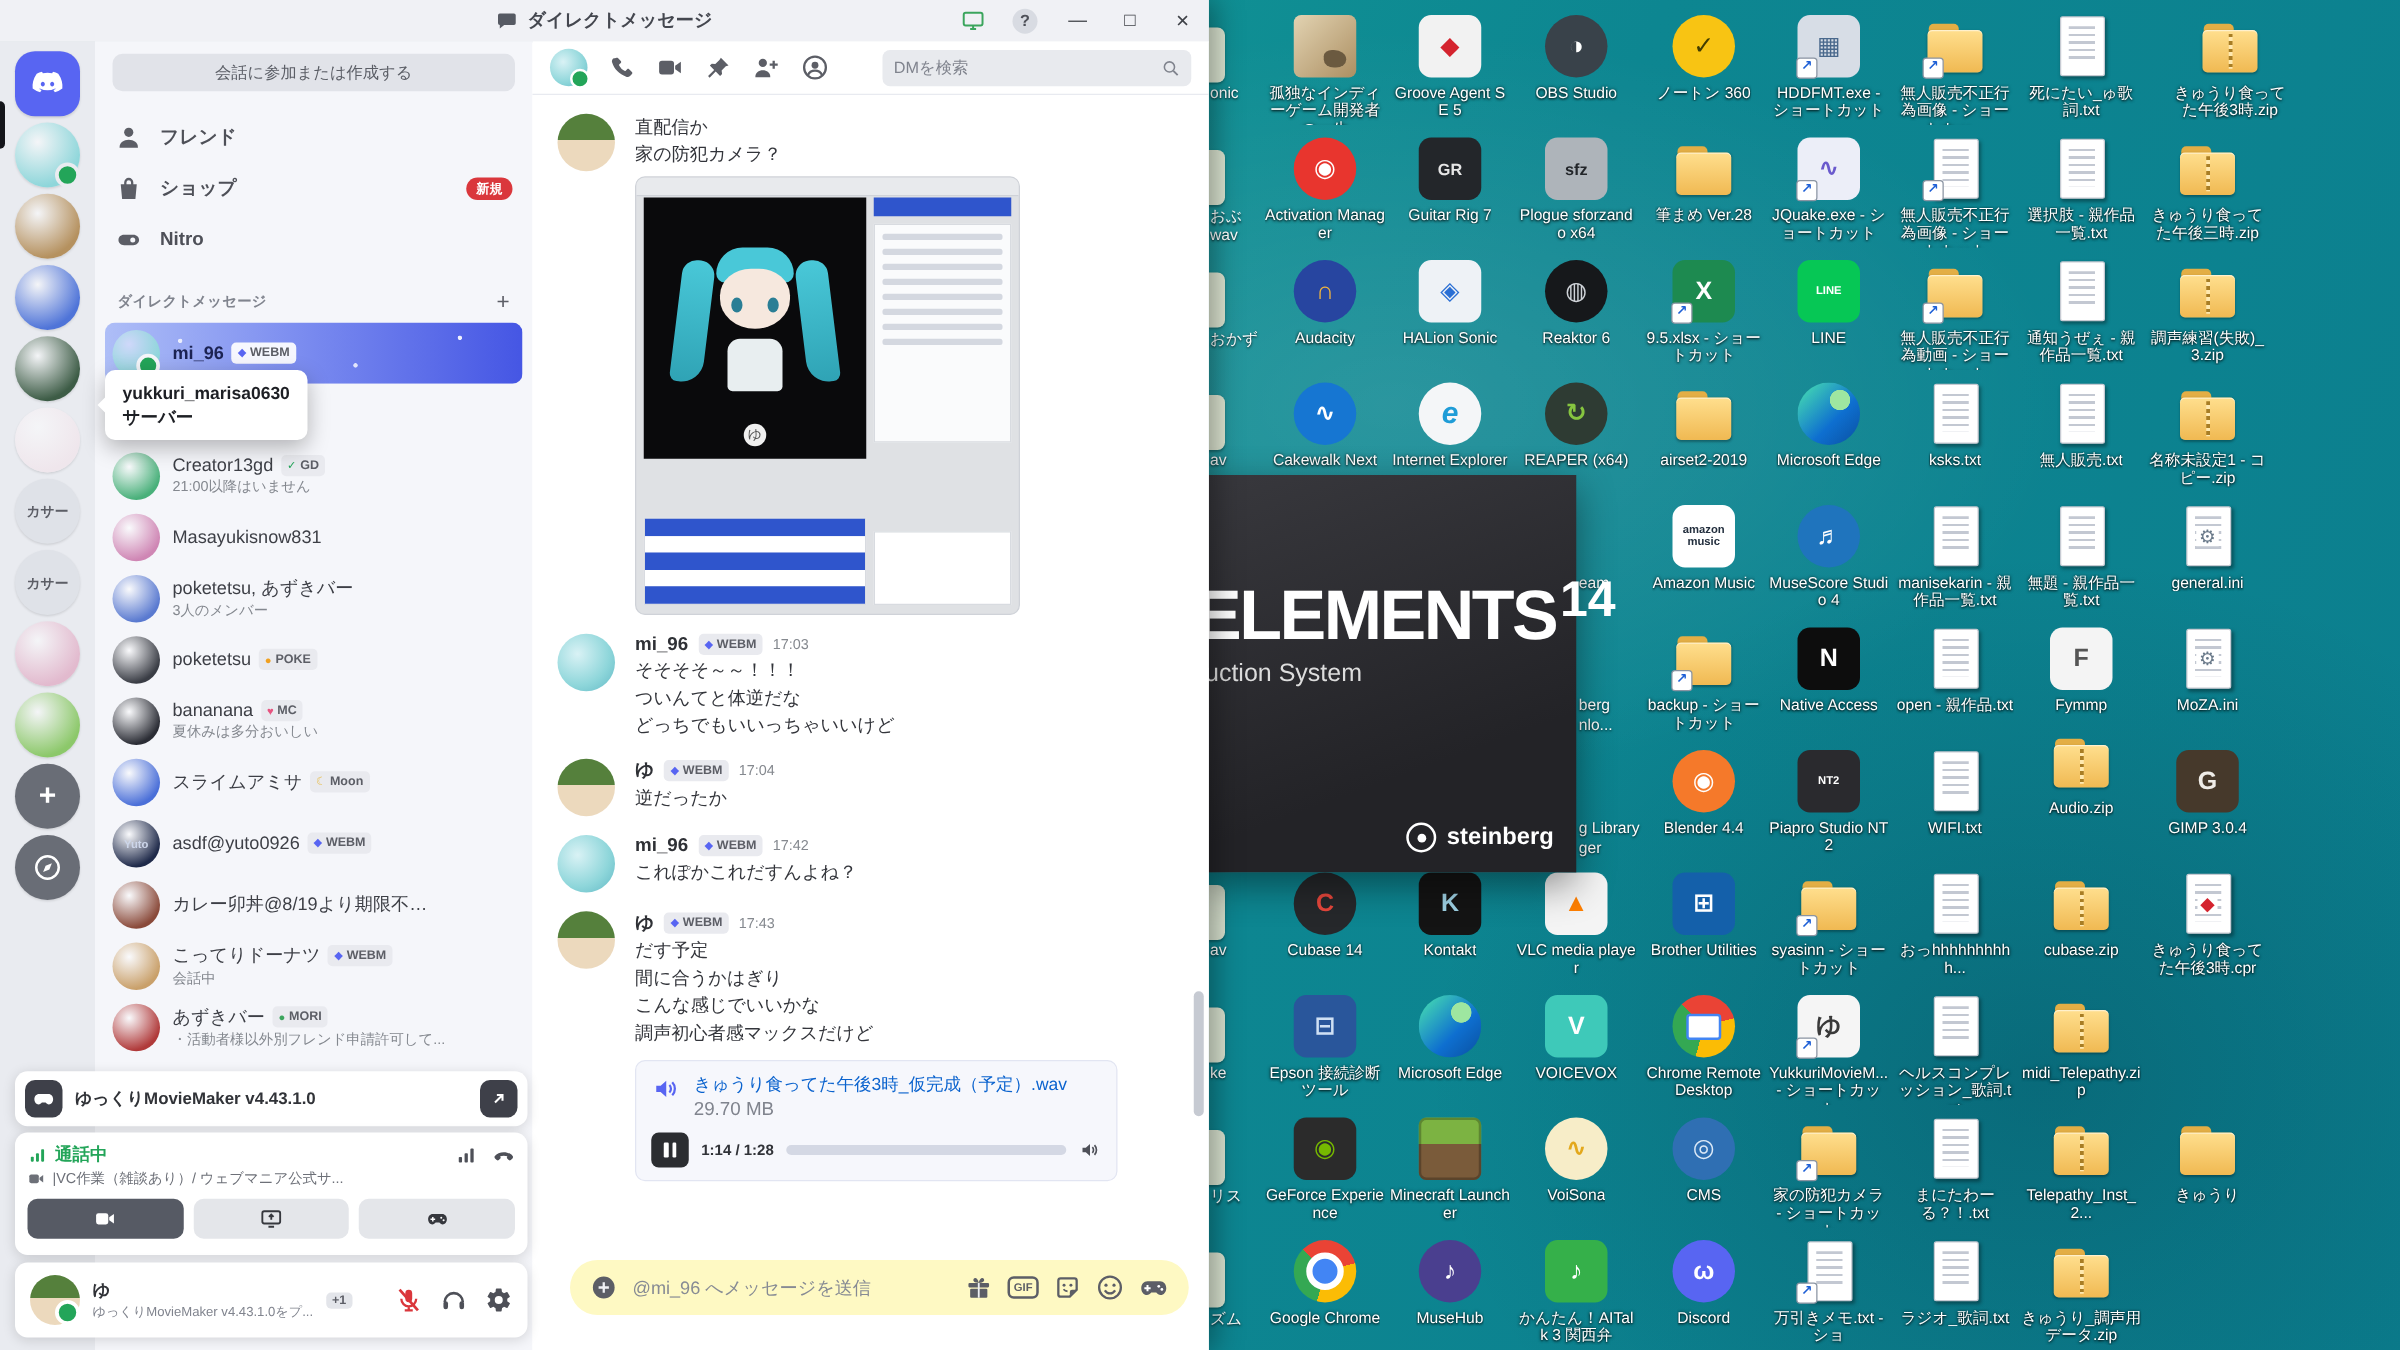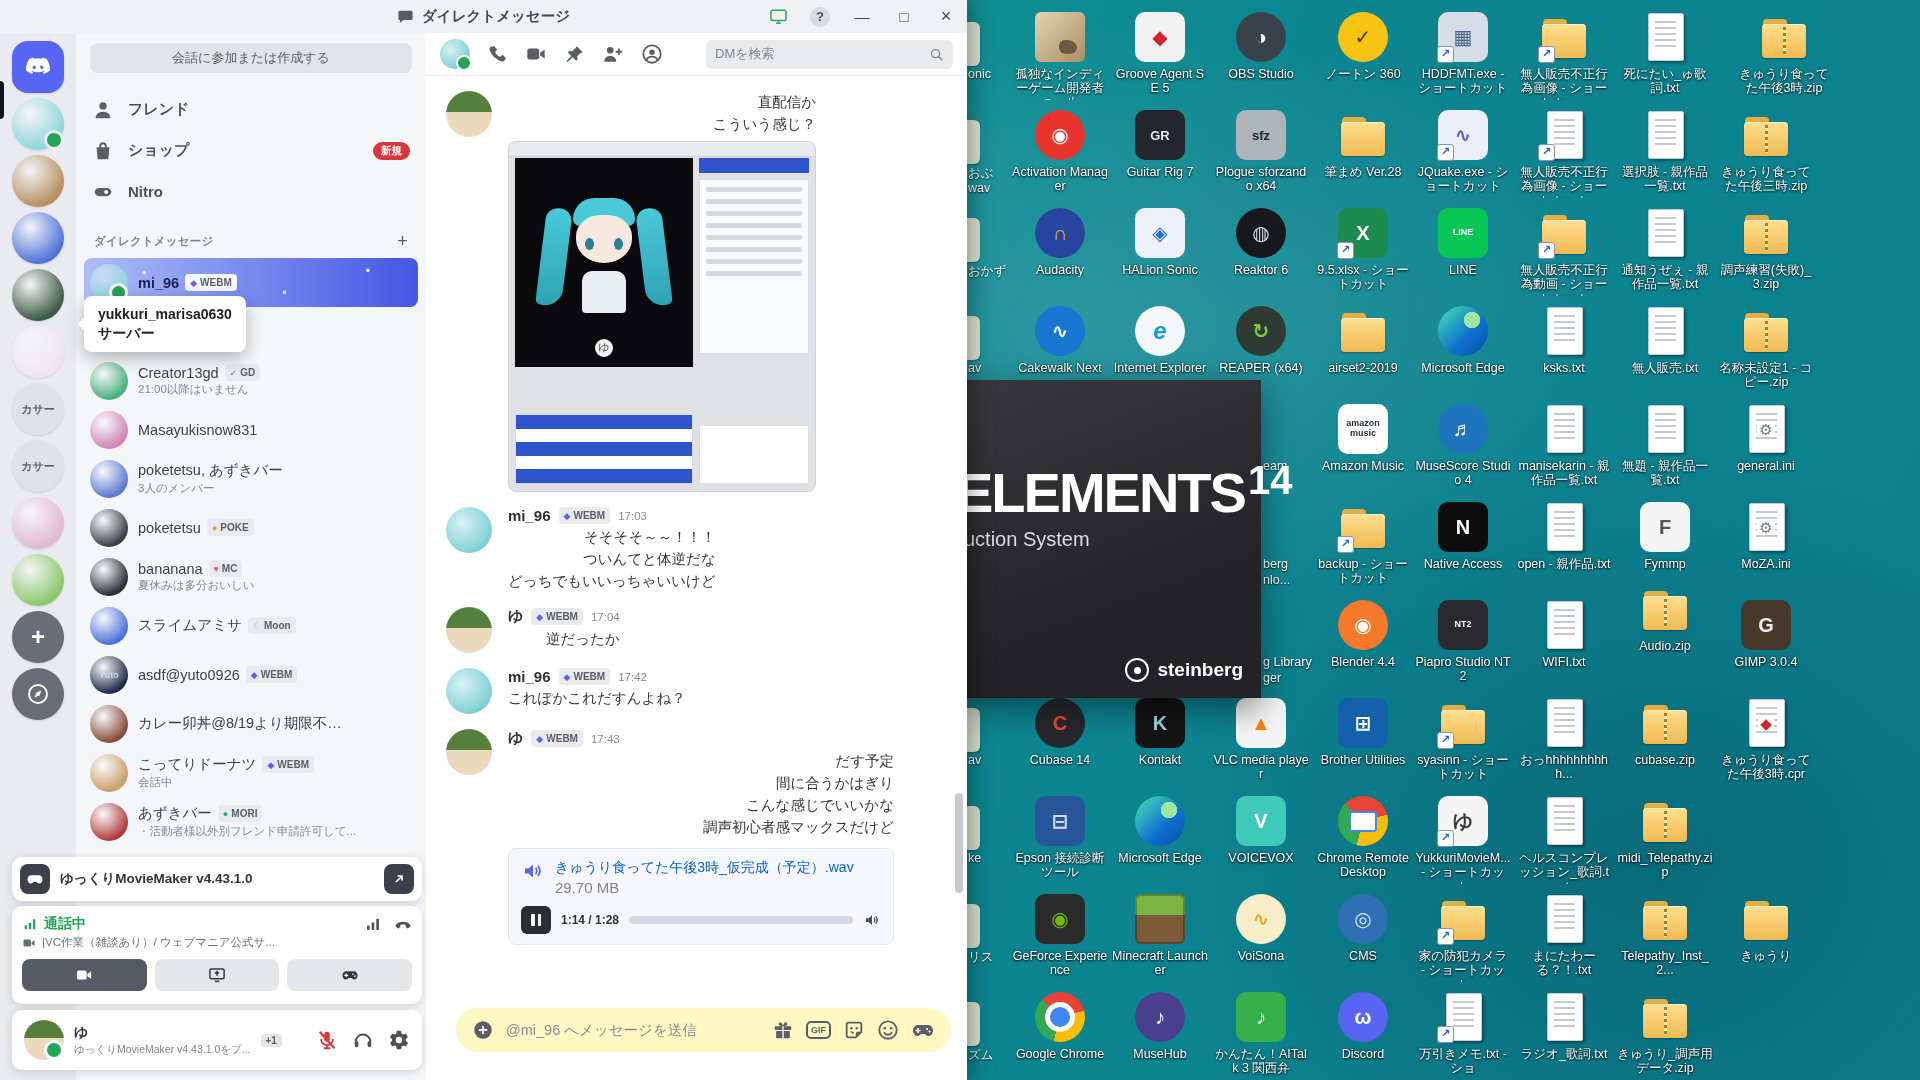--- a/index.html
+++ b/index.html
@@ -139,21 +139,21 @@
   .ch-search-ph{flex:1;font-size:13px;color:#80848e;}
   #messages{position:absolute;left:0;right:16px;top:43px;bottom:72px;overflow:hidden;padding-left:20px;}
   .msg{display:flex;gap:16px;margin-top:15px;}
   .mav{width:46px;height:46px;border-radius:50%;flex:0 0 auto;}
   .mav-mi{background:radial-gradient(circle at 35% 35%,#d9f2f5,#8ed6da 60%,#5fb7c4);}
   .mav-yu{background:linear-gradient(180deg,#55803c 0 46%,#ecd9bd 46%);}
   .mc{min-width:0;}
   .mh{display:flex;align-items:center;gap:8px;margin-bottom:2px;}
   .mh-name{font-size:15px;font-weight:700;color:#2f3136;}
   .mh-time{font-size:11.5px;color:#85898f;}
-  .mline{font-size:14.5px;color:#33353b;line-height:22px;text-align:right;}
+  .mline{font-size:14.5px;color:#33353b;line-height:22px;}
   
   .img-attach{position:relative;width:306px;height:349px;border-radius:8px;overflow:hidden;background:#dfe1e4;
       border:1px solid #cfd2d8;margin-top:6px;}
   .ia-titlebar{position:absolute;left:0;top:0;right:0;height:14px;background:#e8eaed;border-bottom:1px solid #cfd2d8;}
   .ia-bluebar{position:absolute;left:62%;top:16px;right:2%;height:15px;background:#2f55cc;}
   .ia-view{position:absolute;left:2%;top:16px;width:58%;height:60%;background:#0a0a0c;overflow:hidden;}
   .mk-tailL,.mk-tailR{position:absolute;top:24%;width:26px;height:98px;background:linear-gradient(180deg,#49c8d8,#2fa3b5);}
   .mk-tailL{left:50%;margin-left:-63px;transform:rotate(7deg);border-radius:12px 12px 18px 6px;}
   .mk-tailR{left:50%;margin-left:37px;transform:rotate(-7deg);border-radius:12px 12px 6px 18px;}
   .mk-bangs{position:absolute;left:50%;top:19%;width:62px;height:28px;margin-left:-31px;background:#49c8d8;border-radius:30px 30px 10px 10px;}
@@ -980,21 +980,21 @@
               </svg>
             </span>
         </span>
       </div>
 
       <div id="messages">
           <div class="msg">
             <span class="mav mav-yu"></span>
             <div class="mc">
               <div class="mline">直配信か</div>
-              <div class="mline">こういう感じ？</div>
+              <div class="mline">家の防犯カメラ？</div>
               <div class="img-attach">
     <div class="ia-titlebar"></div>
                 <div class="ia-bluebar"></div>
     <div class="ia-view">
       <div class="mk-tailL"></div>
                   <div class="mk-tailR"></div>
                   <div class="mk-bangs"></div>
       <div class="mk-head"></div>
                   <div class="mk-eyeL"></div>
                   <div class="mk-eyeR"></div>

